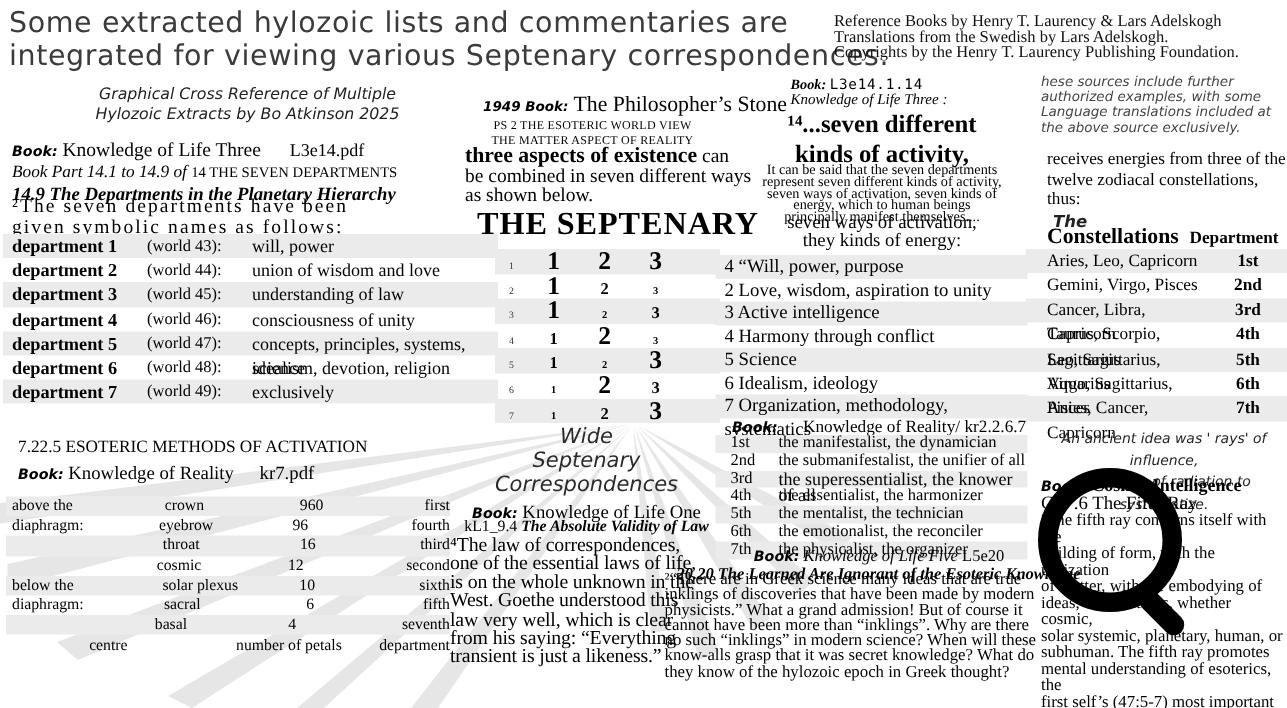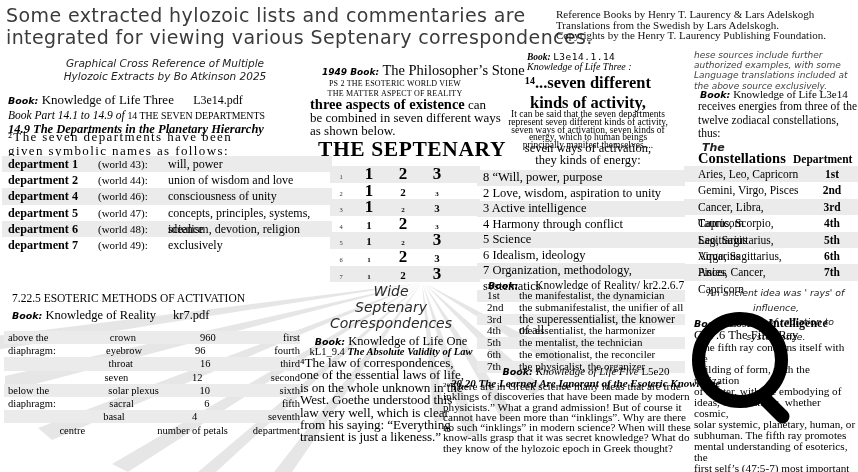--- a/index.html
+++ b/index.html
@@ -176,20 +176,25 @@
         <span class="c-world">(world 43):</span>
         <span class="c-desc">will, power</span>
       </div>
 
       <div class="row">
         <span class="c-name">department 2</span>
         <span class="c-world">(world 44):</span>
         <span class="c-desc">union of wisdom and love</span>
       </div>
 
+      <div class="row">
+        <span class="c-name">department 3</span>
+        <span class="c-world">(world 45):</span>
+        <span class="c-desc">understanding of law</span>
+      </div>
 
       <div class="row">
         <span class="c-name">department 4</span>
         <span class="c-world">(world 46):</span>
         <span class="c-desc">consciousness of unity</span>
       </div>
 
       <div class="row">
         <span class="c-name">department 5</span>
         <span class="c-world">(world 47):</span>
@@ -233,21 +238,21 @@
 
       <div class="row">
         <span class="a-zone"></span>
         <span class="a-centre">throat</span>
         <span class="a-petals">16</span>
         <span class="a-dept">third</span>
       </div>
 
       <div class="row">
         <span class="a-zone"></span>
-        <span class="a-centre">seven</span>
+        <span class="a-centre">cosmic</span>
         <span class="a-petals">12</span>
         <span class="a-dept">second</span>
       </div>
 
       <div class="row">
         <span class="a-zone">below the diaphragm:</span>
         <span class="a-centre">solar plexus</span>
         <span class="a-petals">10</span>
         <span class="a-dept">sixth</span>
       </div>
@@ -339,21 +344,21 @@
       <div>energy, which to human beings</div>
       <div>principally manifest themselves....</div>
     </div>
   <div class="abs layer act2-sub serif">
     <div>seven ways of activation,</div>
     <div>they kinds of energy:</div>
   </div>
   <div class="abs layer activity-table serif">
 
       <div class="row">
-        <span>8 “Will, power, purpose</span>
+        <span>4 “Will, power, purpose</span>
       </div>
 
       <div class="row">
         <span>2 Love, wisdom, aspiration to unity</span>
       </div>
 
       <div class="row">
         <span>3 Active intelligence</span>
       </div>
 
@@ -426,24 +431,20 @@
 
   <div>²“There are in Greek science many ideas that are true</div>
       <div>inklings of discoveries that have been made by modern</div>
       <div>physicists.” What a grand admission! But of course it</div>
       <div>cannot have been more than “inklings”. Why are there</div>
       <div>no such “inklings” in modern science? When will these</div>
       <div>know-alls grasp that it was secret knowledge? What do</div>
       <div>they know of the hylozoic epoch in Greek thought?</div>
     </div>
 
-  <div class="abs layer zod-book serif">
-    <span class="bk">Book:</span>
-    <span>Knowledge of Life  L3e14</span>
-  </div>
   <div class="abs layer zod-intro serif">
 
       <div>receives energies from three of the</div>
       <div>twelve  zodiacal  constellations, thus:</div>
     </div>
   <div class="abs layer zod-the comic">The</div>
   <div class="abs layer zod-h1 serif">Constellations</div>
   <div class="abs layer zod-h2 serif">Department</div>
   <div class="abs layer zod-table serif">
 

